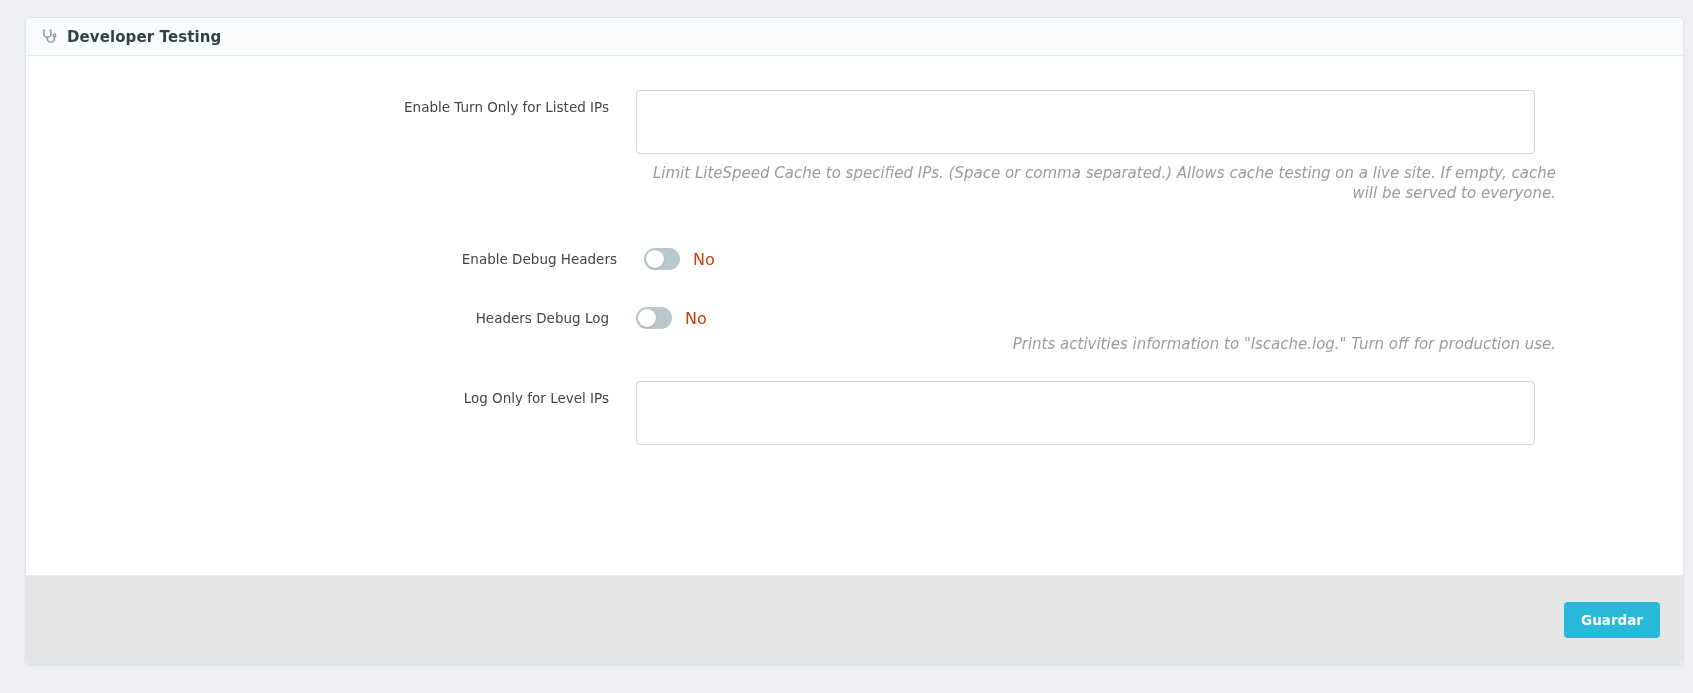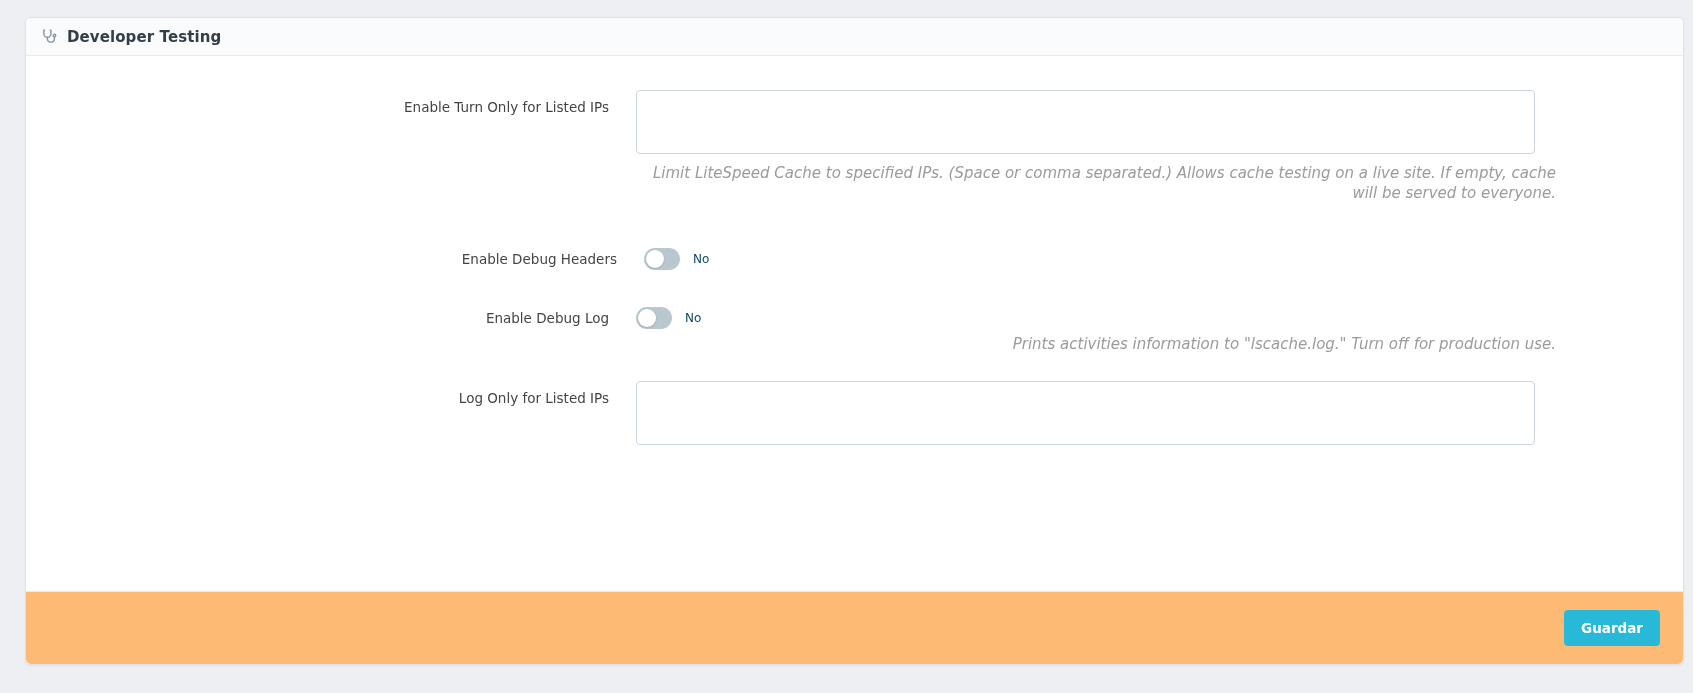--- a/index.html
+++ b/index.html
@@ -68,32 +68,32 @@
     width:36px; height:22px; border-radius:11px;
     background:#b9c7ce; position:relative;
     cursor:pointer; flex:0 0 auto;
   }
   .toggle .knob {
     position:absolute; left:2px; top:2px;
     width:18px; height:18px; border-radius:50%;
     background:#ffffff;
     box-shadow:0 1px 2px rgba(0,0,0,0.15);
   }
-  .toggle-state { margin-left:13px; font-size:12px; color:#0c4a6e; }
+  .toggle-state { margin-left:13px; font-size:16px; color:#c2410c; }
   .mb-a { margin-bottom:45px; }
   .mb-b { margin-bottom:37px;margin-left:8px; }
   .mb-c { margin-bottom:27px; }
   .mb-d { margin-bottom:32px; }
   .panel-footer {
     flex:0 0 56px; height:56px;
-    background:#fdba74;
+    background:#e5e5e5;
     border-top:1px solid #e7eaee;
     border-radius:0 0 5px 5px;
     display:flex; align-items:center; justify-content:flex-end;
-    padding:8px 23px;
+    padding:16px 23px;
   }
   .btn-save {
     background:#29b9d8; color:#ffffff;
     border:none; border-radius:4px;
     font-family:"DejaVu Sans","Liberation Sans",sans-serif;
     font-weight:bold; font-size:13.5px;
     padding:10px 17px; cursor:pointer;
   }
 </style>
 </head>
@@ -128,34 +128,34 @@
         <div class="toggle-wrap">
           <span class="toggle">
               <span class="knob"></span>
             </span>
           <span class="toggle-state">No</span>
         </div>
       </div>
     </div>
 
     <div class="form-group mb-c">
-      <label class="col-label lbl-toggle">Enable Debug Log</label>
+      <label class="col-label lbl-toggle">Headers Debug Log</label>
       <div class="col-field">
         <div class="toggle-wrap">
           <span class="toggle">
               <span class="knob"></span>
             </span>
           <span class="toggle-state">No</span>
         </div>
         <div class="help">Prints activities information to "lscache.log." Turn off for production use.</div>
       </div>
     </div>
 
     <div class="form-group mb-d">
-      <label class="col-label lbl-textarea">Log Only for Listed IPs</label>
+      <label class="col-label lbl-textarea">Log Only for Level IPs</label>
       <div class="col-field">
         <textarea class="form-control" style=""></textarea>
       </div>
     </div>
 
 
   </div>
 
   <div class="panel-footer">
     <button class="btn-save">Guardar</button>

